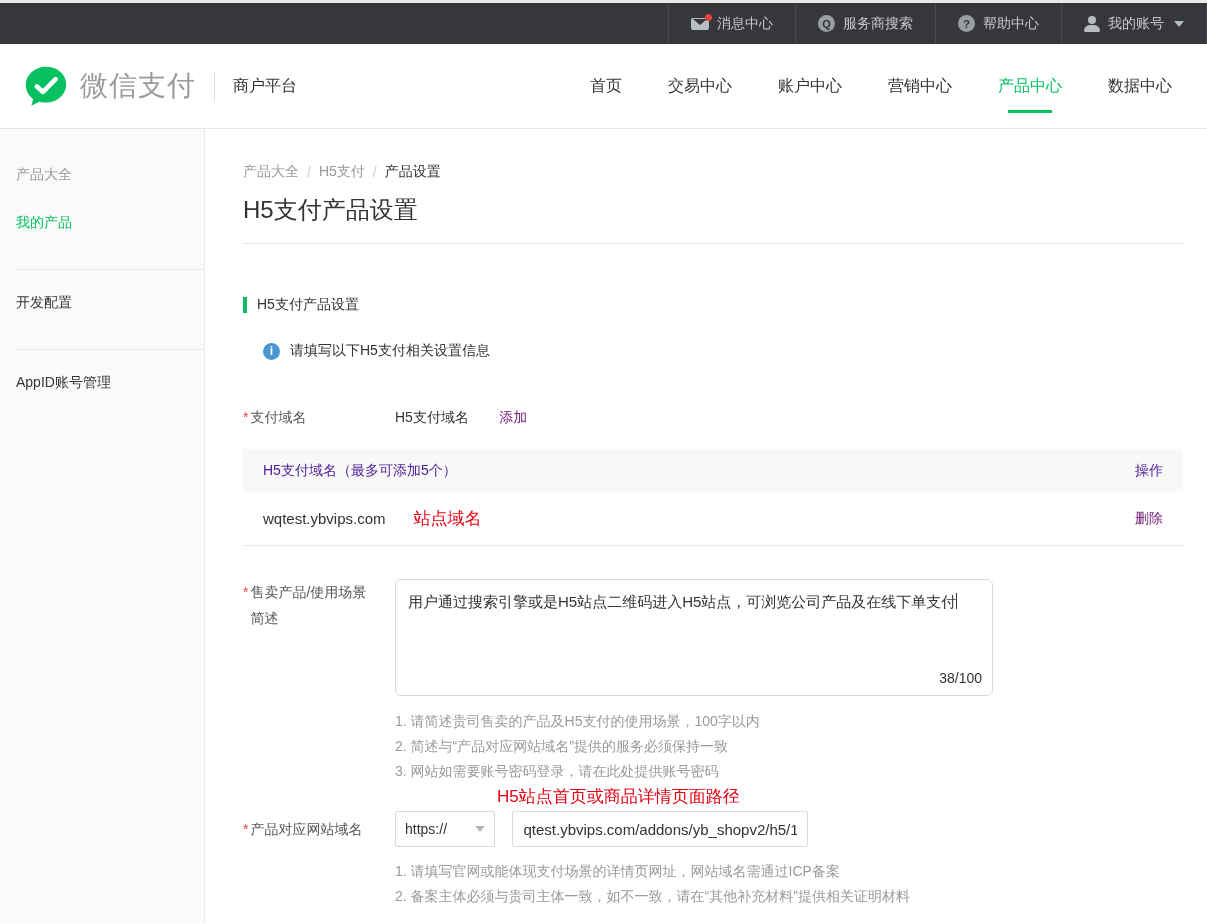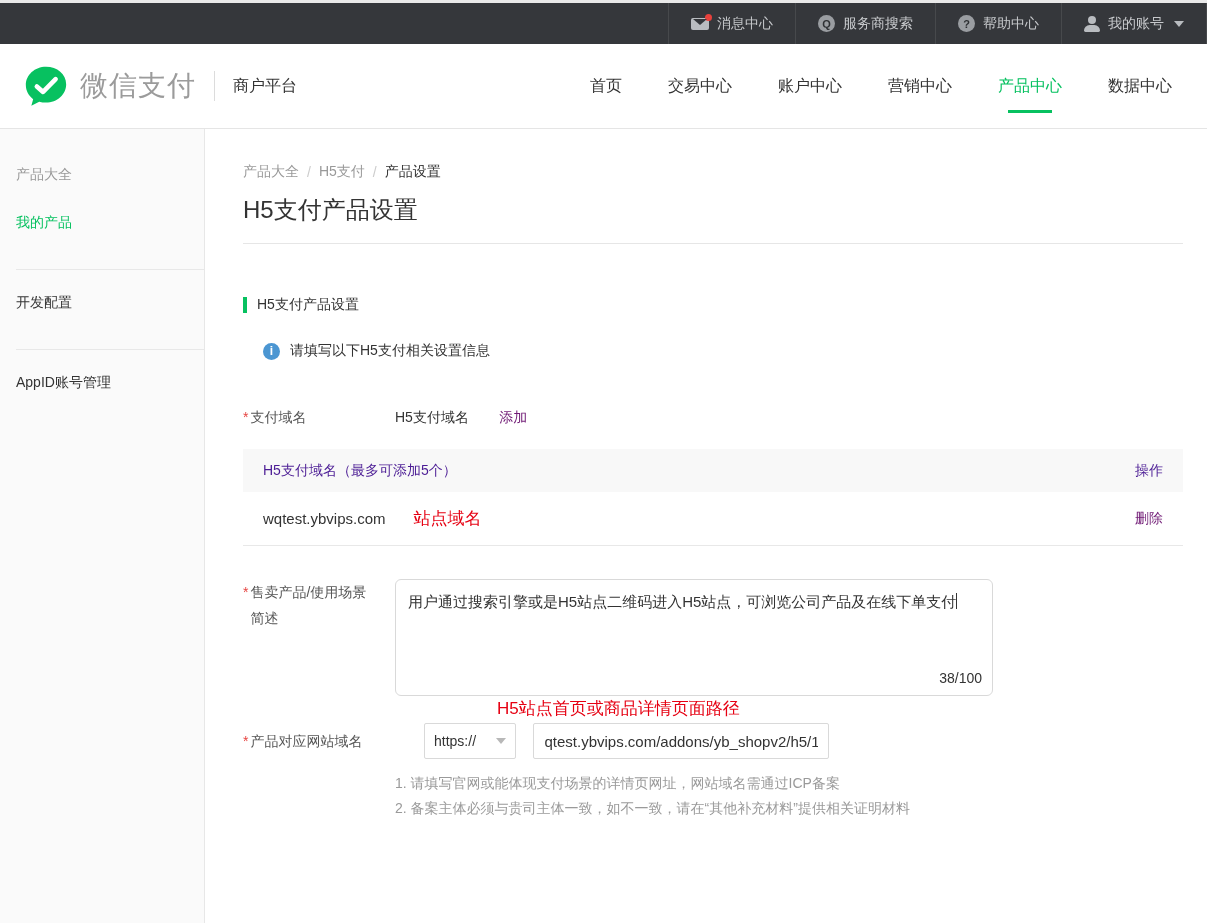--- a/index.html
+++ b/index.html
@@ -87,23 +87,23 @@
   .ta-box { position:relative; width:598px; height:117px; border:1px solid #d9d9d9; border-radius:6px;
     padding:10px 12px; font-size:15px; color:#333; line-height:24px; cursor:text; }
   .ta-cursor { display:inline-block; width:1px; height:16px; background:#333; vertical-align:-2px; }
   .ta-counter { position:absolute; right:10px; bottom:5px; font-size:14px; color:#333; }
   .hints { margin-top:13px; }
   .hint-line { font-size:14px; color:#9a9a9a; line-height:25px; }
   .url-note { margin-left:102px; margin-top:1px; }
 
   .row-url { margin-top:3px; align-items:center; }
   .flabel.vcenter { line-height:36px; }
-  .proto-select { display:inline-flex; width:92px; height:36px; border:1px solid #d9d9d9; border-radius:2px;
+  .proto-select { display:inline-flex; width:100px; height:36px; border:1px solid #d9d9d9; border-radius:2px;
     align-items:center; justify-content:space-between; padding:0 9px; font-size:14px; color:#333; cursor:pointer;
-    vertical-align:middle;margin-left:29px; }
+    vertical-align:middle; }
   .sel-caret { width:0; height:0; border-left:5px solid transparent; border-right:5px solid transparent;
     border-top:6px solid #b8b8b8; }
   .url-input { width:296px; height:36px; border:1px solid #d9d9d9; border-radius:2px; margin-left:13px;
     padding:0 10px; font-size:15px; color:#333; outline:none; vertical-align:middle;
     font-family:"Liberation Sans","DejaVu Sans",sans-serif; }
   .hints2 { margin-top:12px; }
 </style>
 </head>
 <body>
 
@@ -212,20 +212,25 @@
 
     <div class="frow row-desc">
       <div class="flabel">
         <span class="req">*</span><span class="lbl-text">售卖产品/使用场景简述</span>
       </div>
       <div class="fbody">
         <div class="ta-box">
           <span>用户通过搜索引擎或是H5站点二维码进入H5站点，可浏览公司产品及在线下单支付</span><span class="ta-cursor"></span>
           <span class="ta-counter">38/100</span>
         </div>
+        <div class="hints">
+          <div class="hint-line">1. 请简述贵司售卖的产品及H5支付的使用场景，100字以内</div>
+          <div class="hint-line">2. 简述与“产品对应网站域名”提供的服务必须保持一致</div>
+          <div class="hint-line">3. 网站如需要账号密码登录，请在此处提供账号密码</div>
+        </div>
         <div class="red-note url-note">H5站点首页或商品详情页面路径</div>
       </div>
     </div>
 
     <div class="frow row-url">
       <div class="flabel vcenter">
         <span class="req">*</span><span class="lbl-text">产品对应网站域名</span>
       </div>
       <div class="fbody">
         <span class="proto-select">

